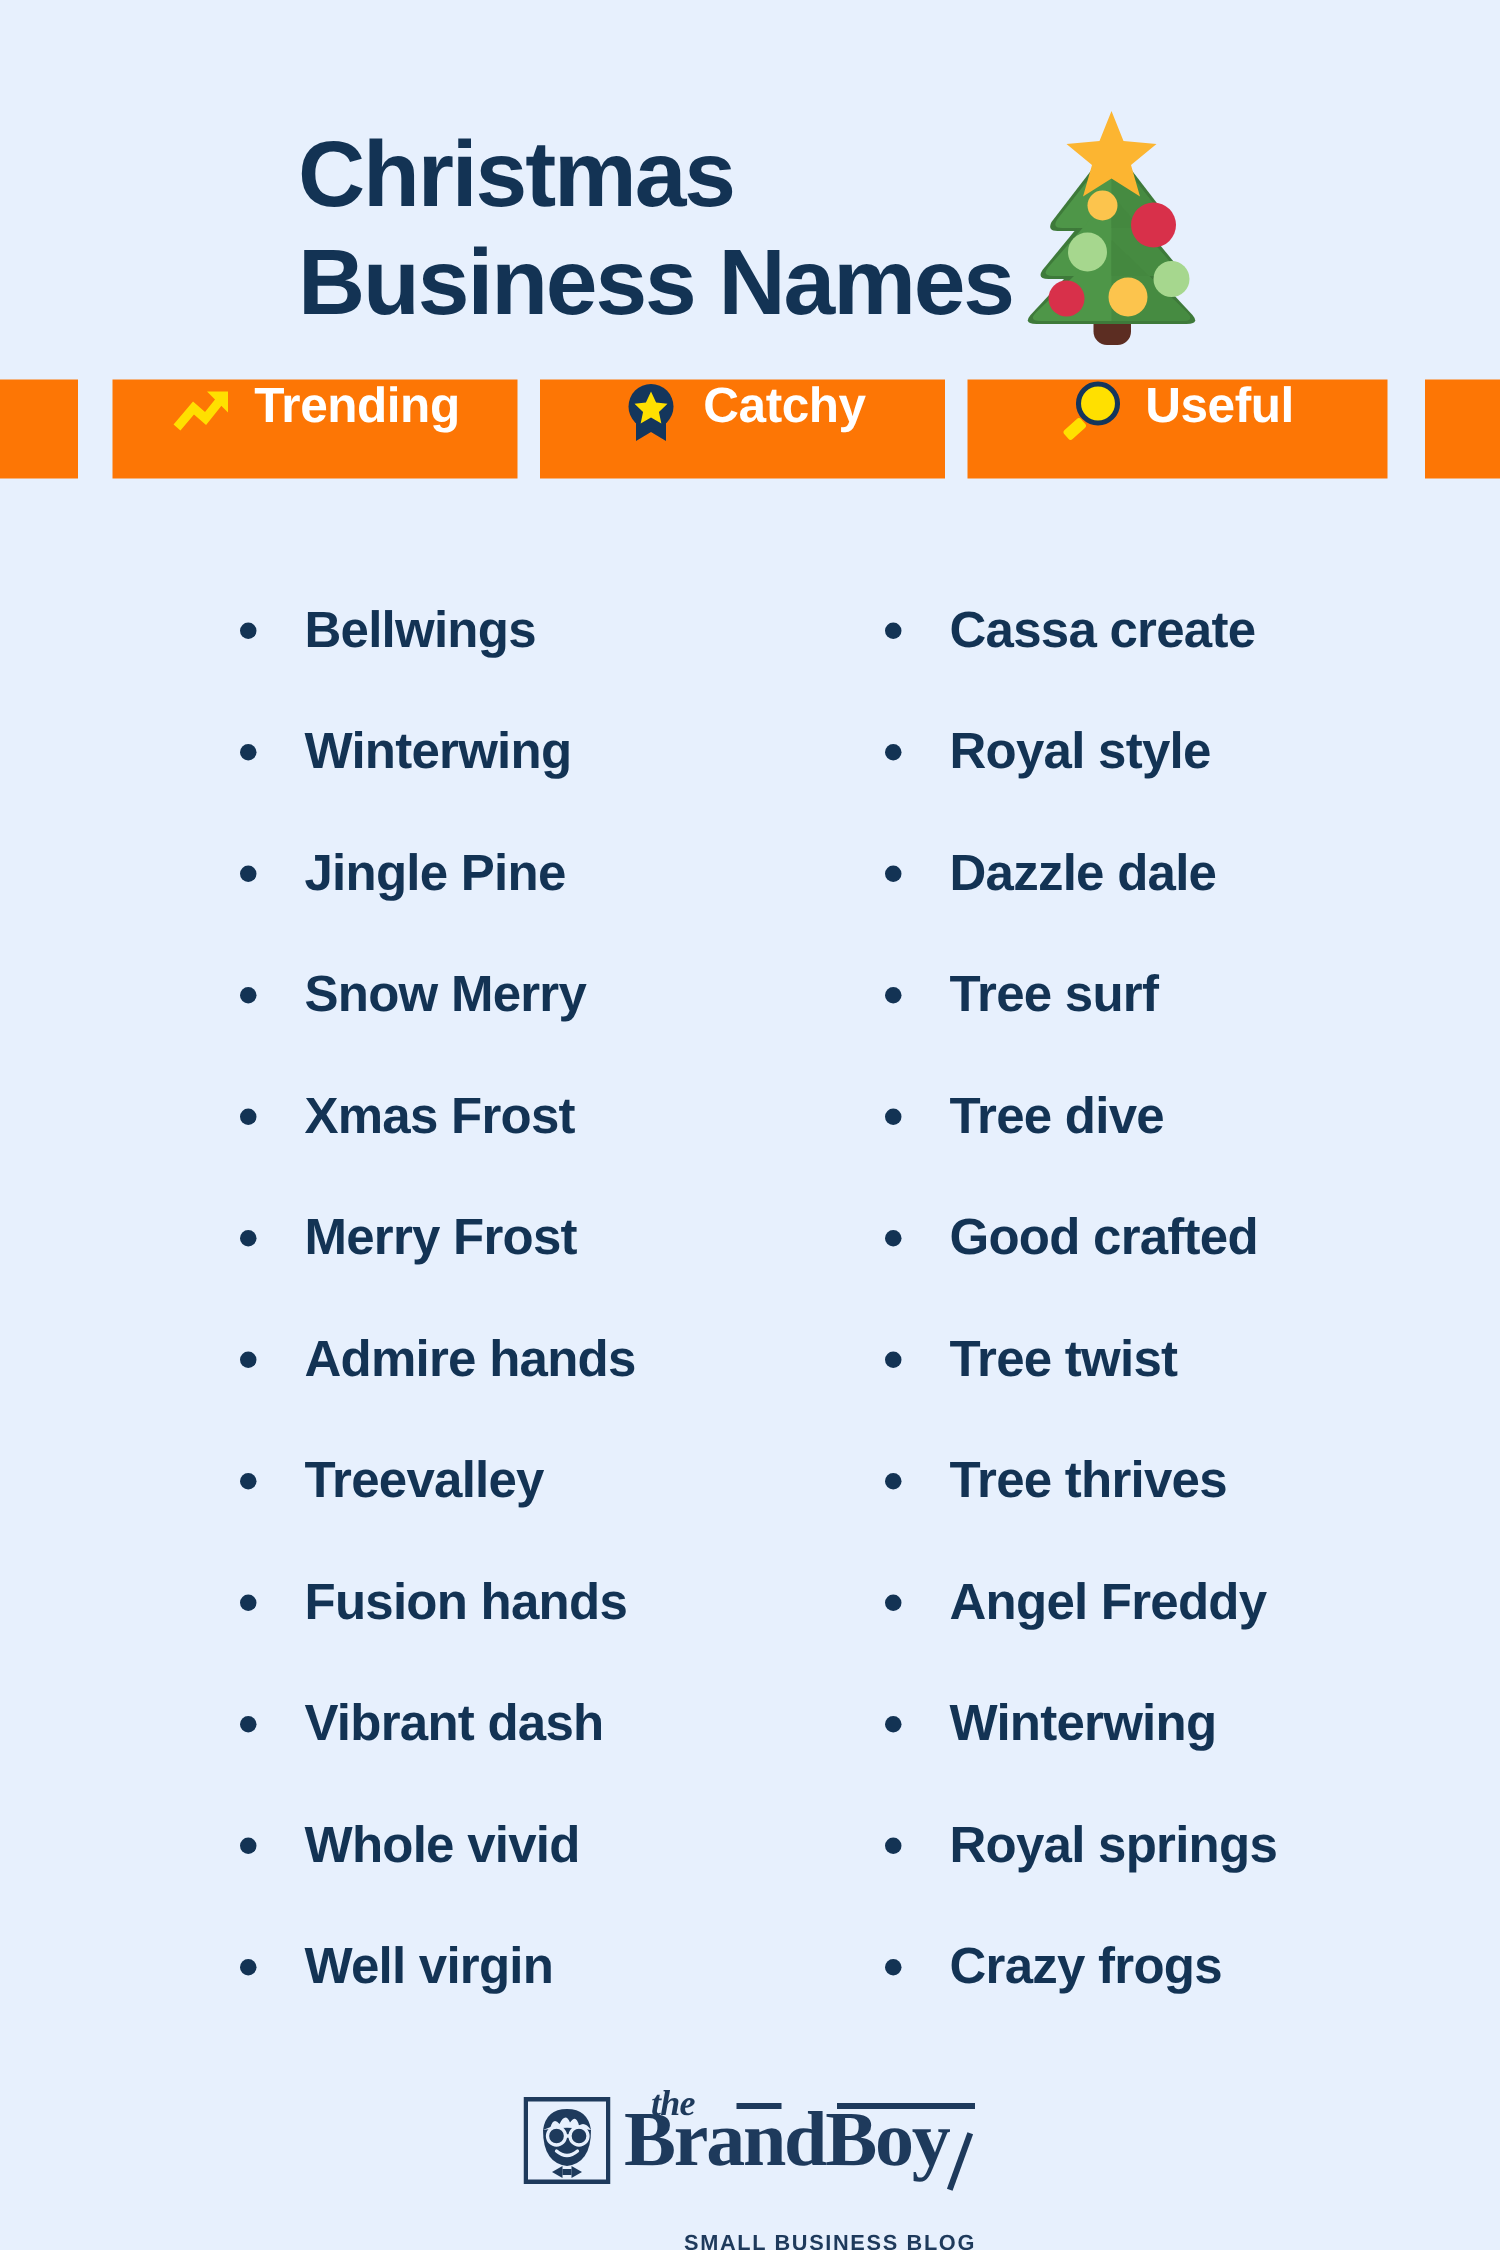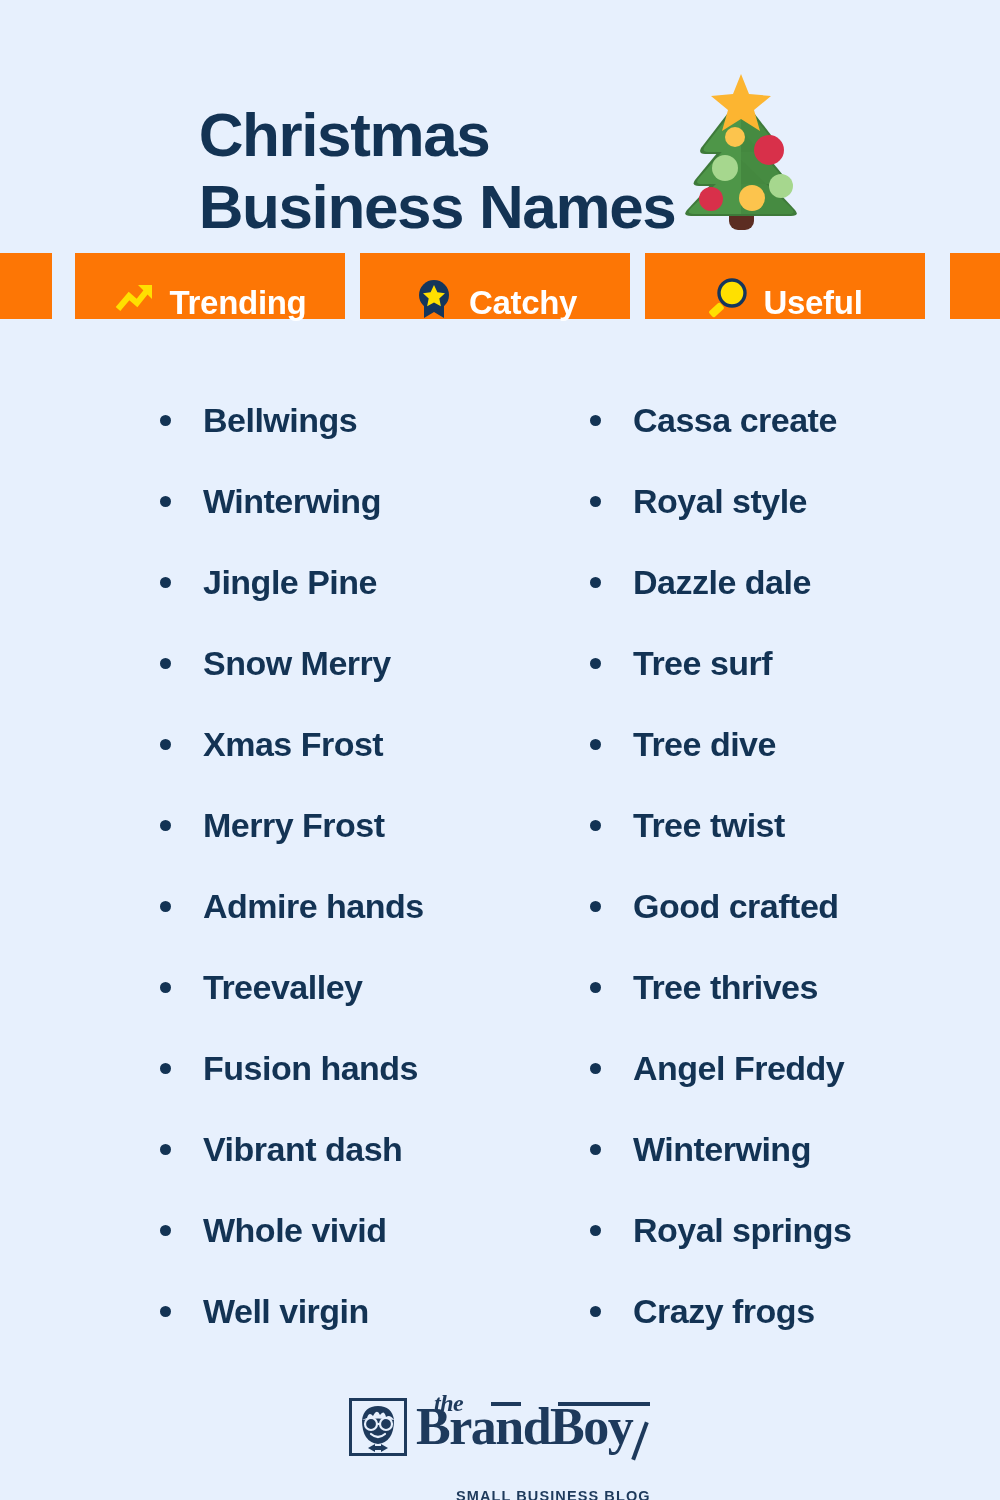--- a/index.html
+++ b/index.html
@@ -10,21 +10,21 @@
     overflow:hidden;
   }
   .page { position:relative; width:1000px; height:1500px; background:#e7f0fd; }
 
   
   .header {
     position:absolute; left:0; top:62px; width:1000px; height:190px;
     display:flex; align-items:flex-start; justify-content:center;
   }
   .title-block {
-    display:flex; align-items:flex-end;
+    display:flex; align-items:center;
   }
   .title {
     color:#133354;
     font-weight:bold;
     font-size:62px;
     line-height:72px;
     letter-spacing:-1.4px;
     text-align:left;
     white-space:nowrap;
   }
@@ -35,21 +35,21 @@
     flex:0 0 auto;
   }
 
   
   .badge-bar {
     position:absolute; left:0; top:253px; width:1000px; height:66px;
   }
   .badge {
     position:absolute; top:0; height:66px;
     background:#fd7605;
-    display:flex; align-items:flex-end; justify-content:center;
+    display:flex; align-items:flex-start; justify-content:center;
   }
   .badge-edge { background:#fd7605; }
   .badge-icon {
     width:42px; height:42px; flex:0 0 auto;
     display:flex; align-items:center; justify-content:center;
     margin-right:14px;
   }
   .badge-label {
     color:#ffffff;
     font-size:33px;
@@ -290,25 +290,25 @@
         <li class="list-item">
             <span class="bullet"></span>
             <span>Tree surf</span>
           </li>
         <li class="list-item">
             <span class="bullet"></span>
             <span>Tree dive</span>
           </li>
         <li class="list-item">
             <span class="bullet"></span>
+            <span>Good crafted</span>
+          </li>
+        <li class="list-item">
+            <span class="bullet"></span>
             <span>Tree twist</span>
-          </li>
-        <li class="list-item">
-            <span class="bullet"></span>
-            <span>Good crafted</span>
           </li>
         <li class="list-item">
             <span class="bullet"></span>
             <span>Tree thrives</span>
           </li>
         <li class="list-item">
             <span class="bullet"></span>
             <span>Angel Freddy</span>
           </li>
         <li class="list-item">

